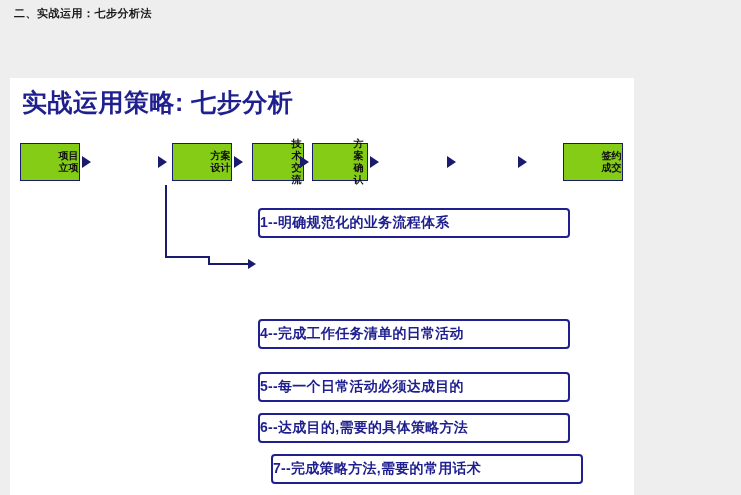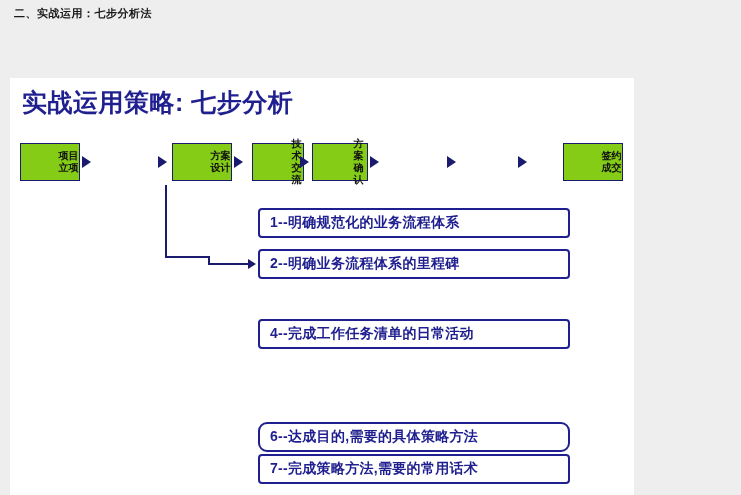--- a/index.html
+++ b/index.html
@@ -99,21 +99,20 @@
     position: absolute;
     left: 248px;
     width: 312px;
     height: 30px;
     border: 2px solid #1f1f8f;
     border-radius: 4px;
     box-sizing: border-box;
     background: #ffffff;
     display: flex;
     align-items: center;
-    padding-left: 10px;
     font-size: 14px;
     font-weight: bold;
     color: #1f1f8f;
     letter-spacing: 0.3px;
   }
 </style>
 </head>
 <body>
 
 <div class="page-title">二、实战运用：七步分析法</div>
@@ -142,18 +141,18 @@
 成交</div>
   </div>
 
   <div class="conn conn-v" style="left:155px;top:107px;height:73px;"></div>
   <div class="conn conn-h" style="left:155px;top:178px;width:45px;"></div>
   <div class="conn conn-v" style="left:198px;top:178px;height:8px;"></div>
   <div class="conn conn-h" style="left:198px;top:185px;width:42px;"></div>
   <div class="conn-head" style="left:238px;top:181px;"></div>
 
   <div class="item" style="top:130px;">1--明确规范化的业务流程体系</div>
-  <div class="item" style="top:171px;">2--明确业务流程体系的里程碑</div>
   <div class="item" style="top:241px;">4--完成工作任务清单的日常活动</div>
-  <div class="item" style="top:344px;border-radius:9px;">6--达成目的,需要的具体策略方法</div>
-  <div class="item" style="top:376px;">7--完成策略方法,需要的常用话术</div>
+  <div class="item" style="top:294px;">5--每一个日常活动必须达成目的</div>
+  <div class="item" style="top:335px;">6--达成目的,需要的具体策略方法</div>
+  <div class="item" style="top:376px;margin-left:13px;">7--完成策略方法,需要的常用话术</div>
 
 </div>
 
 </body></html>

